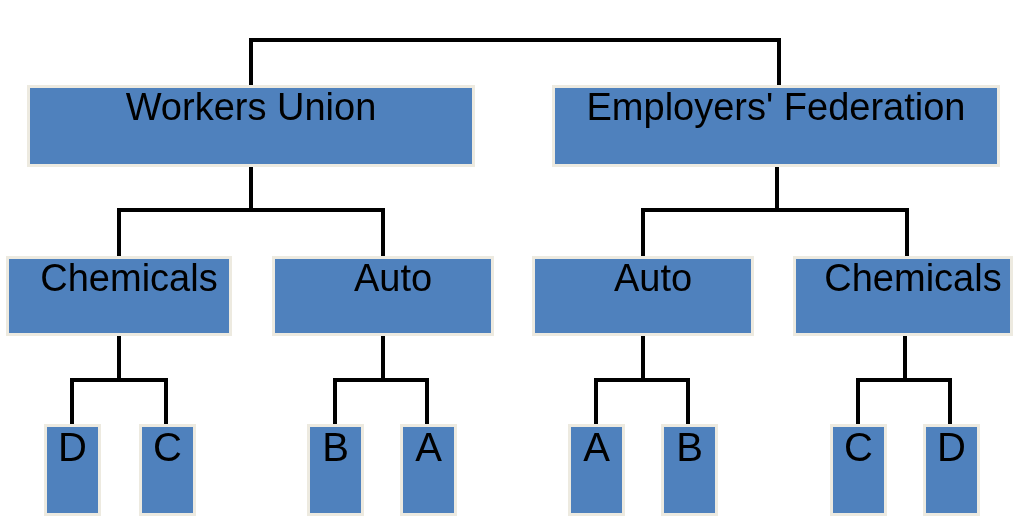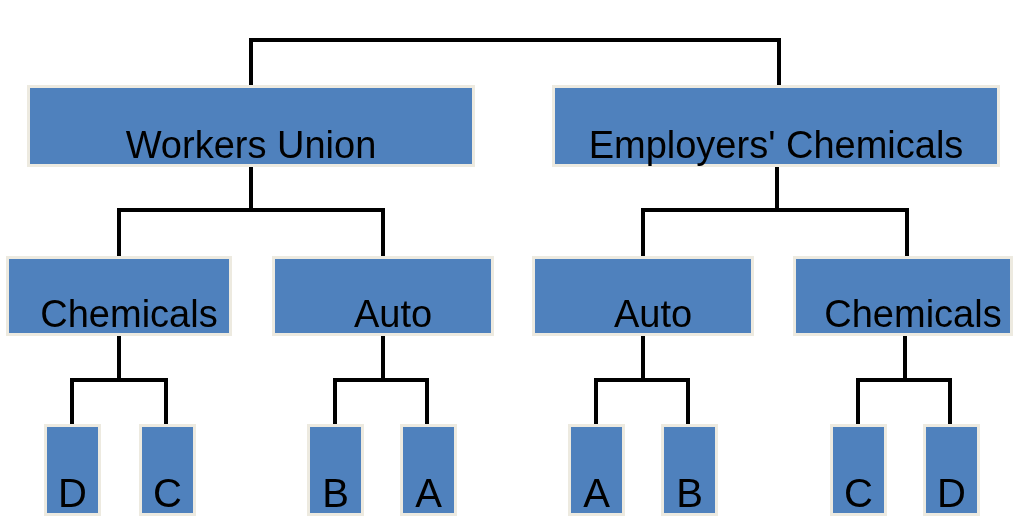--- a/index.html
+++ b/index.html
@@ -17,21 +17,21 @@
     background: #ffffff;
     overflow: hidden;
   }
   
   .node {
     position: absolute;
     box-sizing: border-box;
     background: #4F81BD;
     border: 3px solid #EDEAE0;
     display: flex;
-    align-items: flex-end;
+    align-items: flex-start;
     justify-content: center;
     color: #000000;
     line-height: 1;
     white-space: nowrap;
     z-index: 3;
   }
   .node.level-0 { font-size: 38px; }
   .node.level-1 { font-size: 38px; padding-left: 20px; }
   .node.leaf    { font-size: 40px; }
 
@@ -81,21 +81,21 @@
   <div class="conn v" style="left:903px; top:336px; height:45px;"></div>
   <div class="conn h" style="left:856px; top:378px; width:96px;"></div>
   <div class="conn v" style="left:856px; top:378px; height:48px;"></div>
   <div class="conn v" style="left:948px; top:378px; height:48px;"></div>
 
   <div class="node level-0" style="left:27px; top:85px; width:448px; height:82px;">
     <span>Workers Union</span>
   </div>
 
   <div class="node level-0" style="left:552px; top:85px; width:448px; height:82px;">
-    <span>Employers' Chemicals</span>
+    <span>Employers' Federation</span>
   </div>
 
   <div class="node level-1" style="left:6px; top:256px; width:226px; height:80px;">
     <span>Chemicals</span>
   </div>
 
   <div class="node level-1" style="left:272px; top:256px; width:222px; height:80px;">
     <span>Auto</span>
   </div>
 

